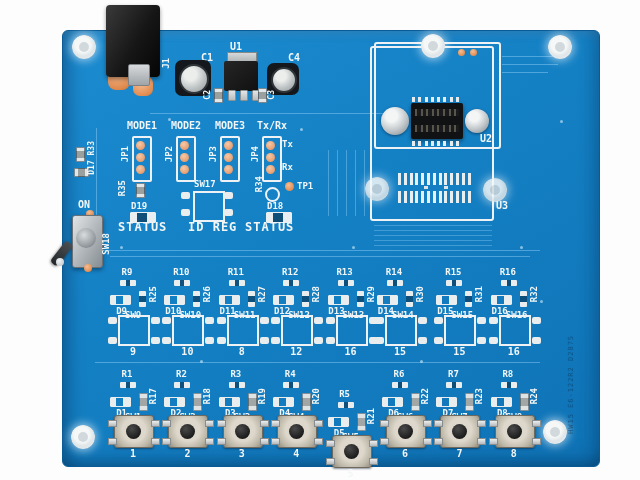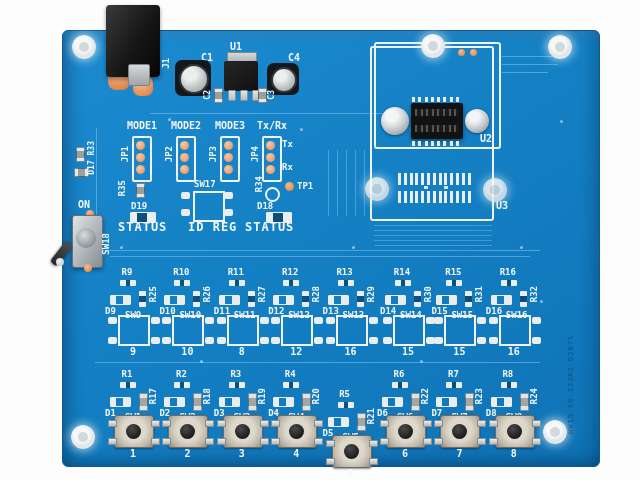--- a/index.html
+++ b/index.html
@@ -58,21 +58,21 @@
   .sw-fp{position:absolute;top:50px;left:13px;width:28px;height:27px;border:2px solid #eef2f4;}
   .sw-fp .p{position:absolute;width:9px;height:7px;border-radius:2px;background:#e9edee;}
   .tact{position:absolute;top:48px;left:9px;width:38px;height:31px;border-radius:3px;
     background:radial-gradient(circle at 50% 45%,#ddd8cb 0 45%,#bcb6a7 75%,#8e897c 100%);
     border:1px solid #6f6a5f;box-shadow:0 1px 2px rgba(0,20,40,.45);}
   .tact .plunger{position:absolute;left:11px;top:8px;width:15px;height:15px;border-radius:50%;
     background:radial-gradient(circle at 38% 32%,#4a4a4a,#1c1c1c 70%);}
   .tact .lg{position:absolute;width:7px;height:5px;background:linear-gradient(180deg,#eceeee,#b5babc);border:1px solid #878c8f;}
   .r-top{position:absolute;top:3px;left:4px;width:36px;text-align:center;}
   .r-side{position:absolute;top:21px;left:44px;}
-  .d-lbl{position:absolute;top:42px;left:0;width:22px;text-align:left;}
+  .d-lbl{position:absolute;top:42px;left:0;width:22px;text-align:right;}
   .sw-lbl{position:absolute;top:46px;left:20px;width:34px;}
   .num{position:absolute;top:82px;left:0;width:56px;text-align:center;font-size:10px;}
   .pinstrip{position:absolute;height:5px;background:repeating-linear-gradient(90deg,#e8ecee 0 3px,transparent 3px 6.3px);}
   .padrow{position:absolute;height:12px;background:repeating-linear-gradient(90deg,#e9eef0 0 3px,transparent 3px 5.8px);}
   #edge-marking{position:absolute;left:567px;top:284px;height:150px;color:rgba(8,45,75,.5);
     font-size:7px;writing-mode:vertical-rl;transform:rotate(180deg);letter-spacing:1px;}
 </style>
 </head>
 <body>
 
@@ -169,21 +169,21 @@
   <div class="lbl" style="left:194px;top:180px">SW17</div>
   <div class="abs" style="left:193px;top:191px;width:28px;height:27px;border:2px solid #eef2f4"></div>
   <div class="abs" style="left:181px;top:192px;width:9px;height:7px;border-radius:2px;background:#e9edee"></div>
   <div class="abs" style="left:181px;top:209px;width:9px;height:7px;border-radius:2px;background:#e9edee"></div>
   <div class="abs" style="left:224px;top:192px;width:9px;height:7px;border-radius:2px;background:#e9edee"></div>
   <div class="abs" style="left:224px;top:209px;width:9px;height:7px;border-radius:2px;background:#e9edee"></div>
   <div class="lbl lbl-big" style="left:188px;top:221px">ID REG</div>
 
   <div class="lbl vert" style="left:255px;top:176px">R34</div>
   <div class="abs" style="left:265px;top:187px;width:11px;height:11px;border:2px solid #eef2f4;border-radius:50%"></div>
-  <div class="lbl" style="left:257px;top:202px">D18</div>
+  <div class="lbl" style="left:267px;top:202px">D18</div>
   <div class="fp-led" style="left:266px;top:212px"></div>
   <div class="lbl lbl-big" style="left:245px;top:221px">STATUS</div>
 
   <div class="copper-dot" style="left:285px;top:182px;width:9px;height:9px"></div>
   <div class="lbl" style="left:297px;top:182px">TP1</div>
 
   <div class="smd-v" style="left:76px;top:147px"></div>
   <div class="smd-h" style="left:74px;top:168px"></div>
   <div class="lbl vert" style="left:88px;top:141px;font-size:8px">D17 R33</div>
   <div class="lbl lbl-md" style="left:78px;top:200px">ON</div>
@@ -291,21 +291,21 @@
        <div class="lbl d-lbl">D13</div>
        <div class="lbl sw-lbl">SW13</div>
        <div class="sw-fp">
            <div class="p" style="left:-12px;top:0"></div>
           <div class="p" style="left:-12px;bottom:0"></div>
            <div class="p" style="right:-12px;top:0"></div>
           <div class="p" style="right:-12px;bottom:0"></div>
          </div>
        <div class="lbl num">16</div>
       </div>
-      <div class="col" style="left: 380px; top: 265px;">
+      <div class="col" style="left: 372px; top: 265px;">
         <div class="lbl r-top">R14</div>
        <div class="fp-a"></div>
        <div class="fp-b"></div>
        <div class="fp-c open"></div>
        <div class="lbl vert r-side">R30</div>
        <div class="lbl d-lbl">D14</div>
        <div class="lbl sw-lbl">SW14</div>
        <div class="sw-fp">
            <div class="p" style="left:-12px;top:0"></div>
           <div class="p" style="left:-12px;bottom:0"></div>

